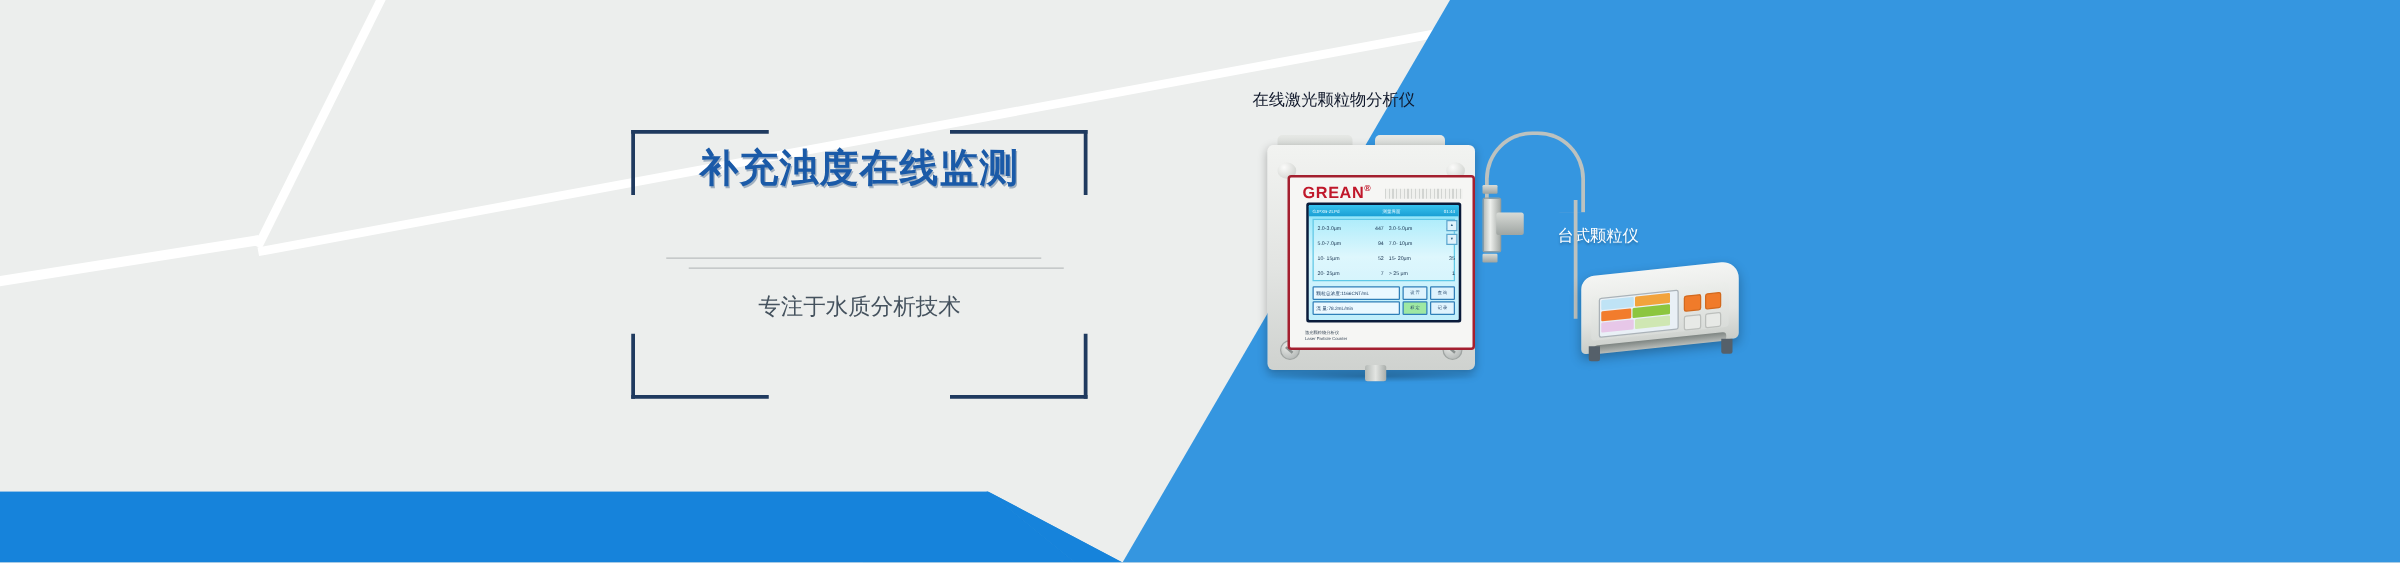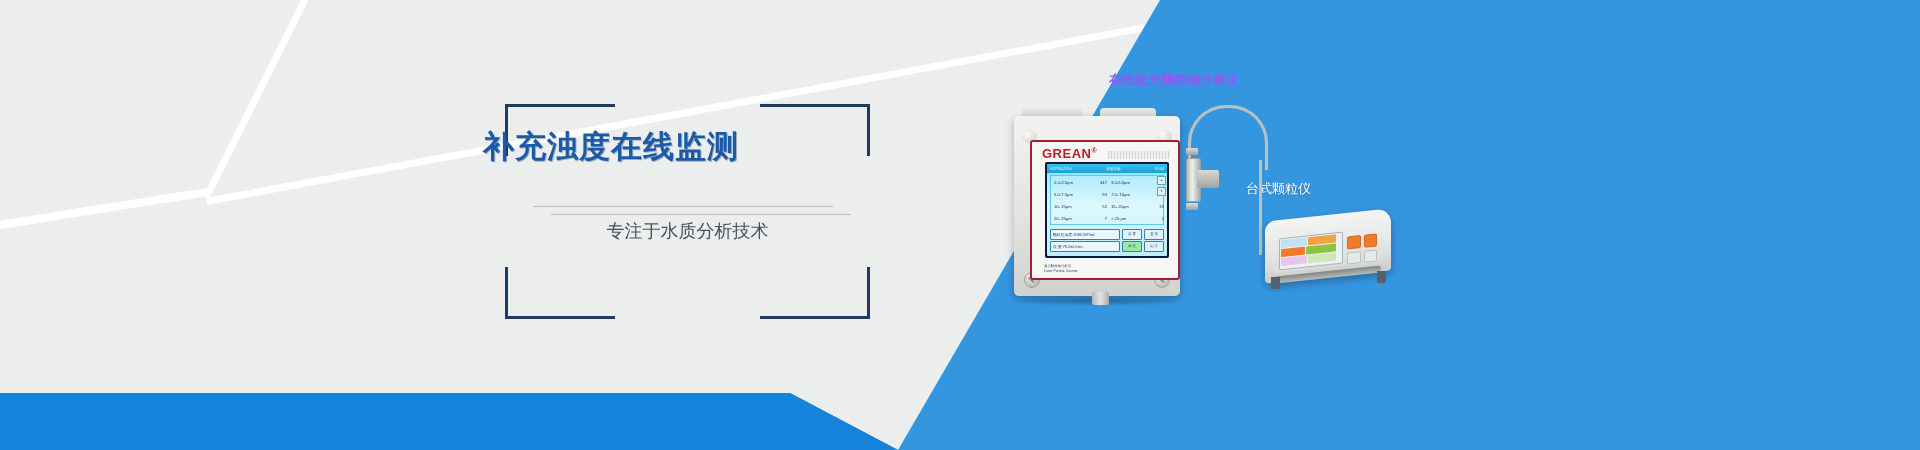--- a/index.html
+++ b/index.html
@@ -64,53 +64,53 @@
   .c-tl-v{left:0;top:0;width:3px;height:52px;}
   .c-tr-h{right:0;top:0;width:110px;height:3px;}
   .c-tr-v{right:0;top:0;width:3px;height:52px;}
   .c-bl-h{left:0;bottom:0;width:110px;height:3px;}
   .c-bl-v{left:0;bottom:0;width:3px;height:52px;}
   .c-br-h{right:0;bottom:0;width:110px;height:3px;}
   .c-br-v{right:0;bottom:0;width:3px;height:52px;}
 
   .headline{
     position:absolute;left:-22px;top:12px;width:409px;
+    text-align:center;
     color:#1a5aa8;
     font-weight:bold;
     font-size:31px;
     line-height:38px;
     letter-spacing:1px;
     font-family:"Liberation Sans","DejaVu Sans",sans-serif;
     text-shadow:1px 1px 0 rgba(20,60,110,.35);
     white-space:nowrap;
-    margin-top:12px;
   }
   .headline .l1{display:block;}
   .headline .l2{display:block;}
 
   .rules{position:absolute;left:18px;top:102px;width:330px;}
   .rule{height:1px;background:#b9bdbe;}
   .rule.r1{width:300px;margin-left:10px;}
   .rule.r2{width:300px;margin-left:28px;margin-top:7px;}
 
   .sub{
-    position:absolute;left:0;top:112px;width:365px;
+    position:absolute;left:0;top:126px;width:365px;
     text-align:center;color:#45525e;
     font-size:18px;line-height:30px;
     font-family:"Liberation Sans","DejaVu Sans",sans-serif;
   }
   .sub span{display:block;}
 
   
   .callout{
     position:absolute;color:#ffffff;font-size:13px;
     white-space:nowrap;
     text-shadow:0 1px 2px rgba(0,0,0,.25);
   }
-  .callout-1{left:1109px;top:71px;color:#8b5cf6;text-shadow:none;font-weight:bold;}
+  .callout-1{left:1002px;top:71px;color:#0f172a;text-shadow:none;}
   .callout-2{left:1246px;top:180px;}
 
   
   .analyzer{position:absolute;left:1008px;top:106px;width:178px;height:200px;}
   .an-body{
     position:absolute;left:6px;top:10px;width:166px;height:180px;
     background:linear-gradient(180deg,#f2f3f1 0%,#e2e4e2 55%,#cfd2cf 100%);
     border-radius:5px;
     box-shadow:0 3px 8px rgba(0,0,0,.28);
   }

